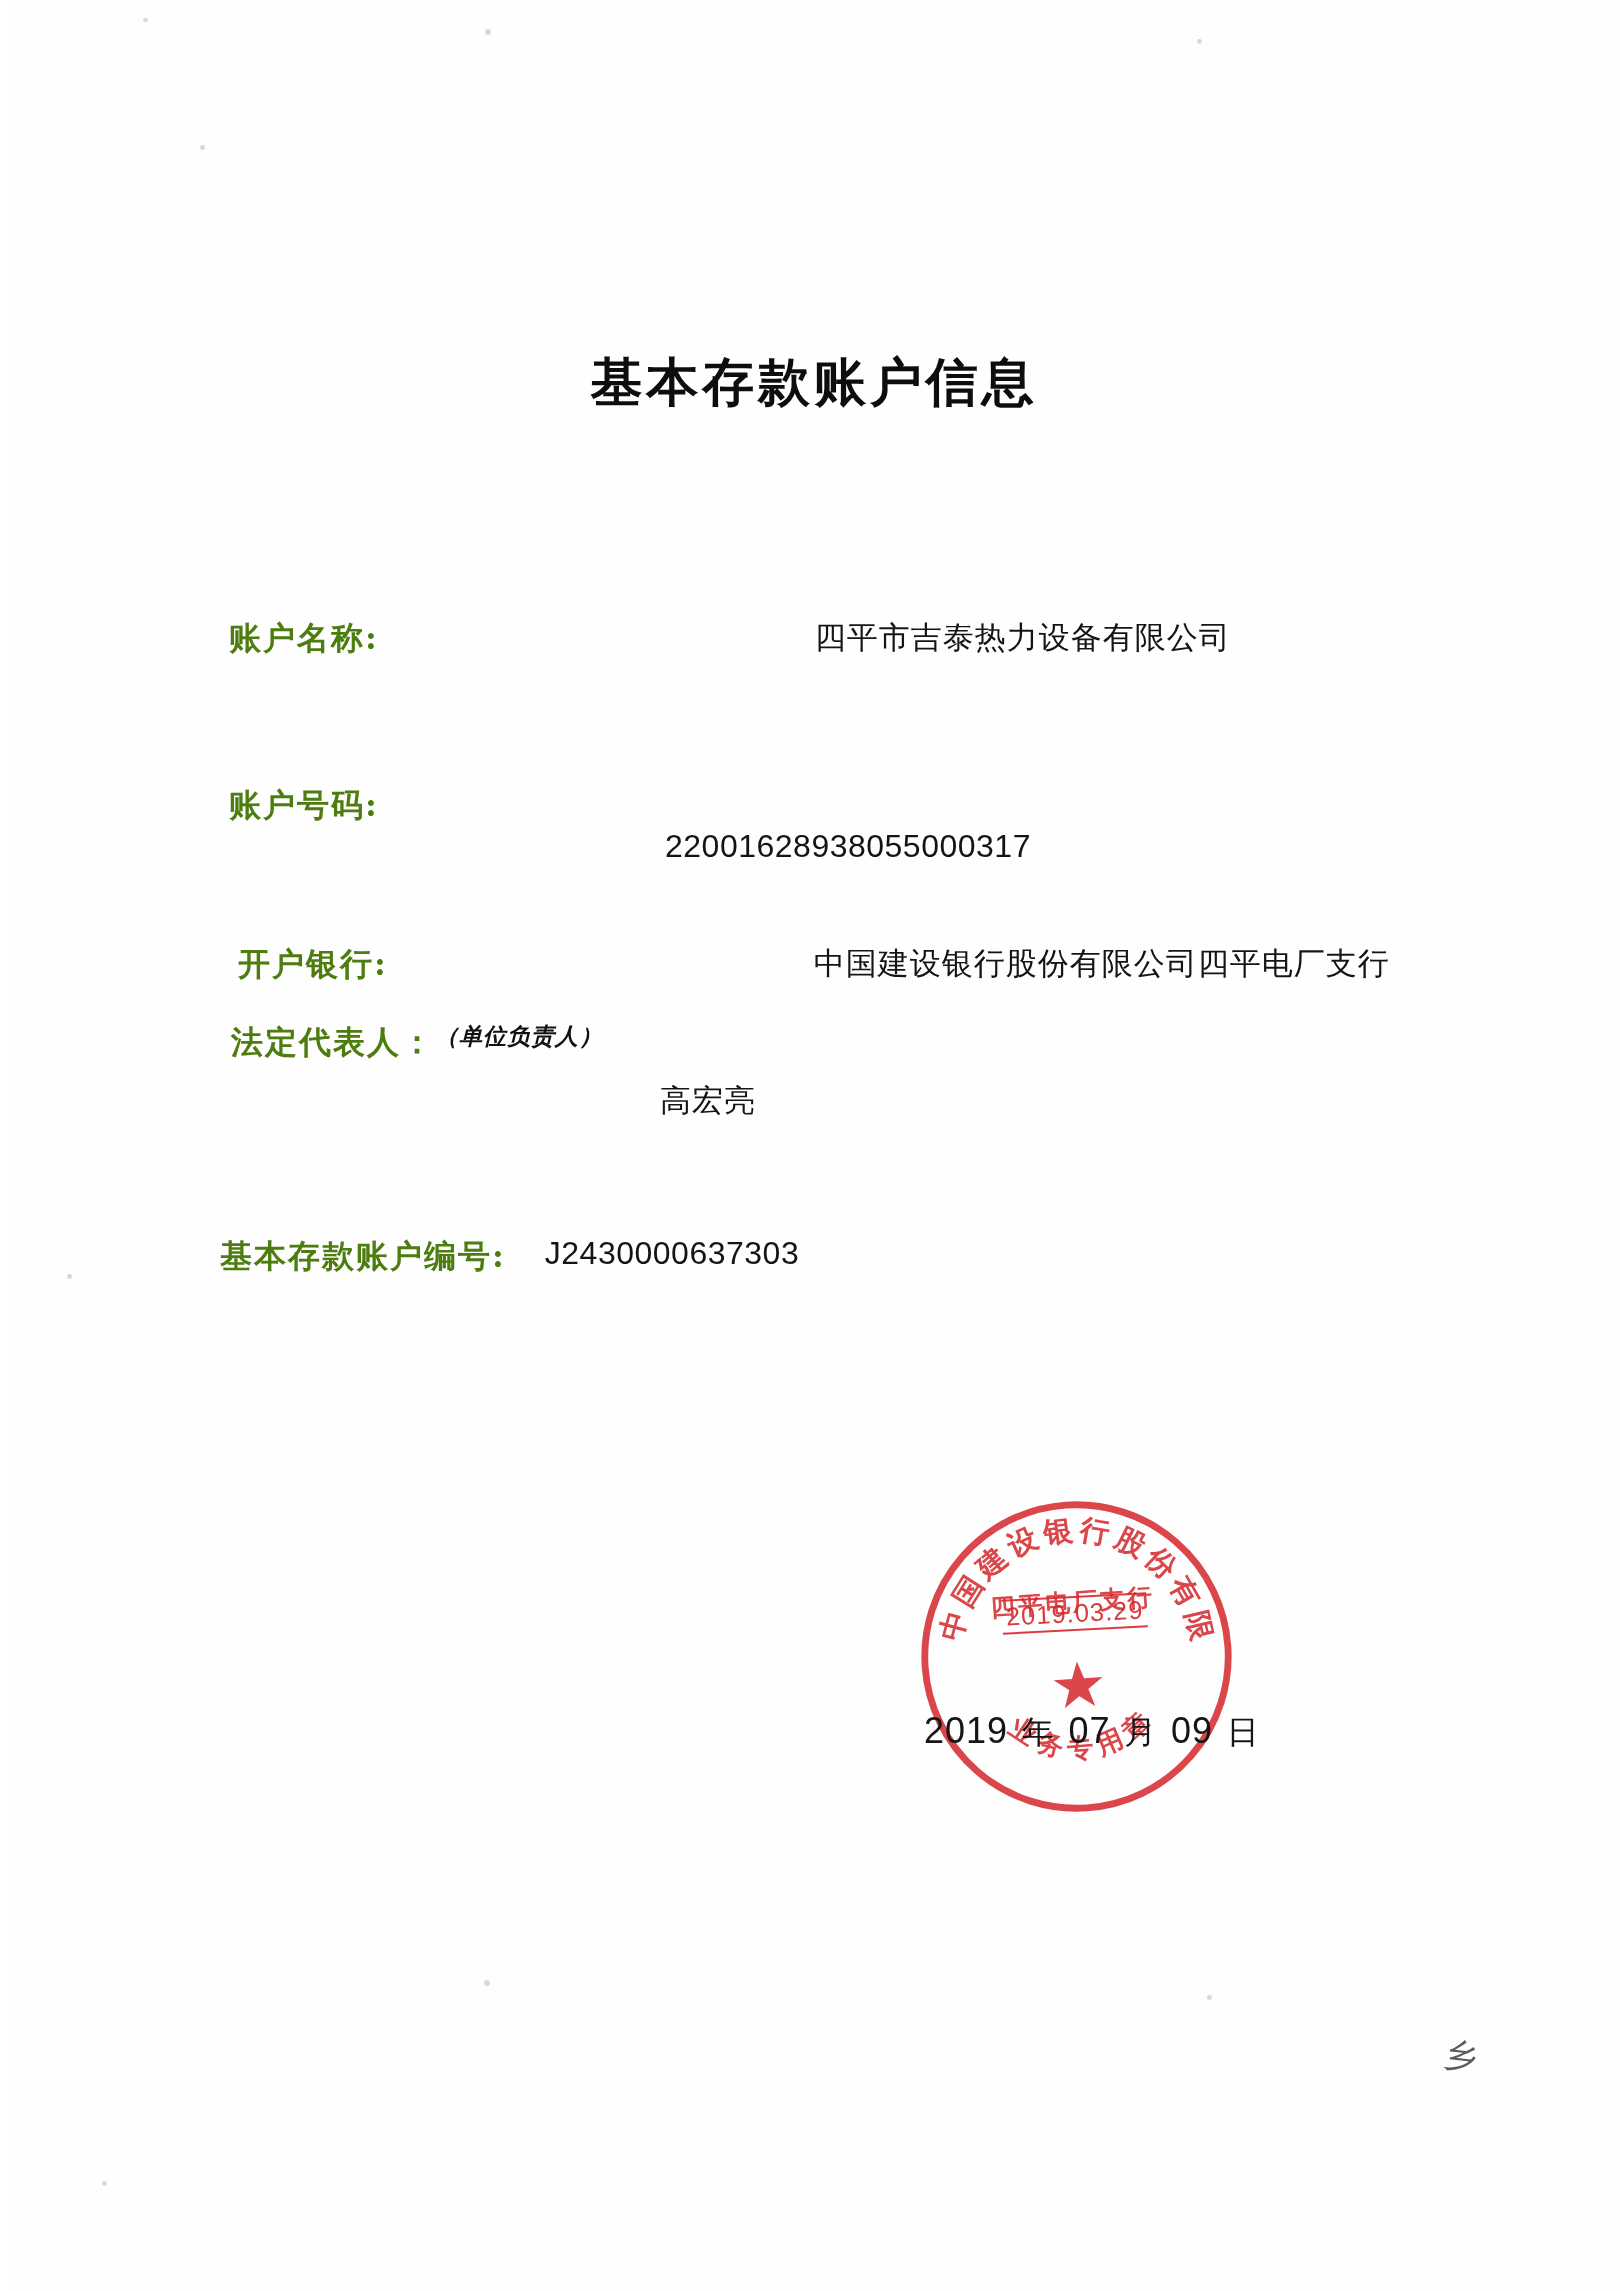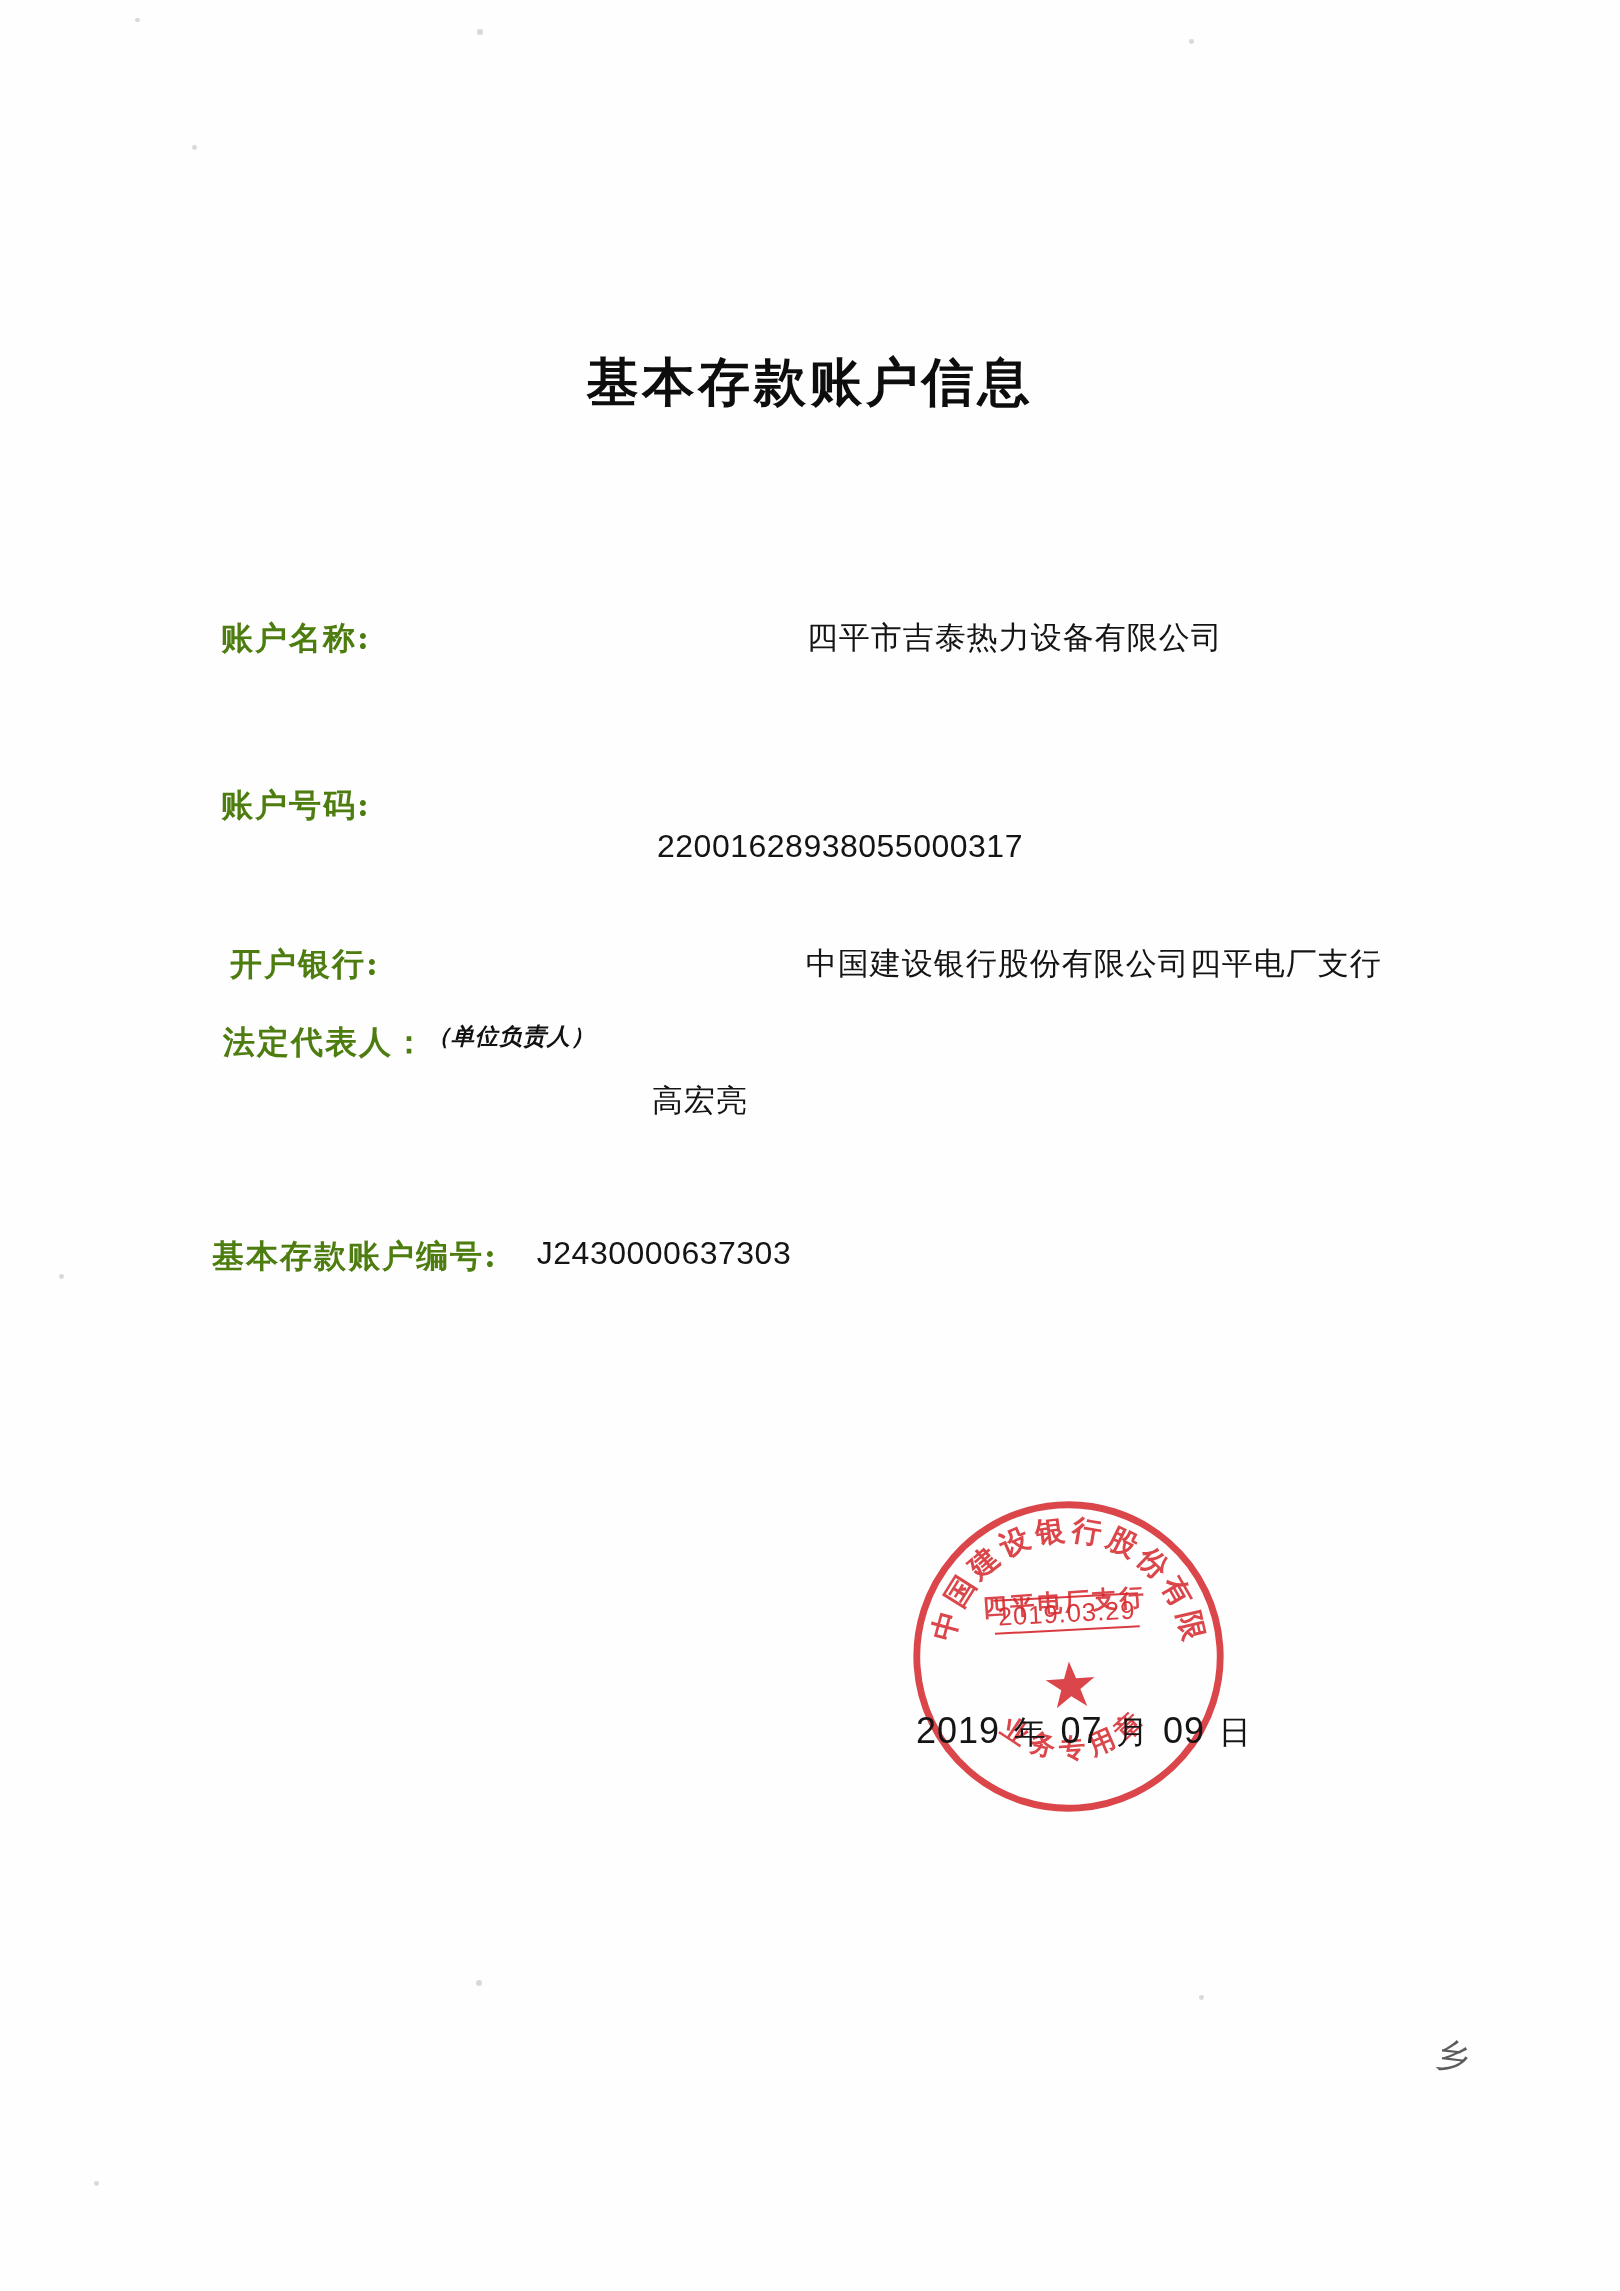--- a/index.html
+++ b/index.html
@@ -13,20 +13,21 @@
     position: relative;
     font-family: "Liberation Serif", "DejaVu Serif", serif;
     color: #111111;
     overflow: hidden;
   }
 
   .page {
     position: absolute;
     inset: 0;
     background: #fefefe;
+    margin-left: 8px;
   }
 
   
   .speck {
     position: absolute;
     background: #b9b9b9;
     border-radius: 50%;
     opacity: .55;
   }
 

